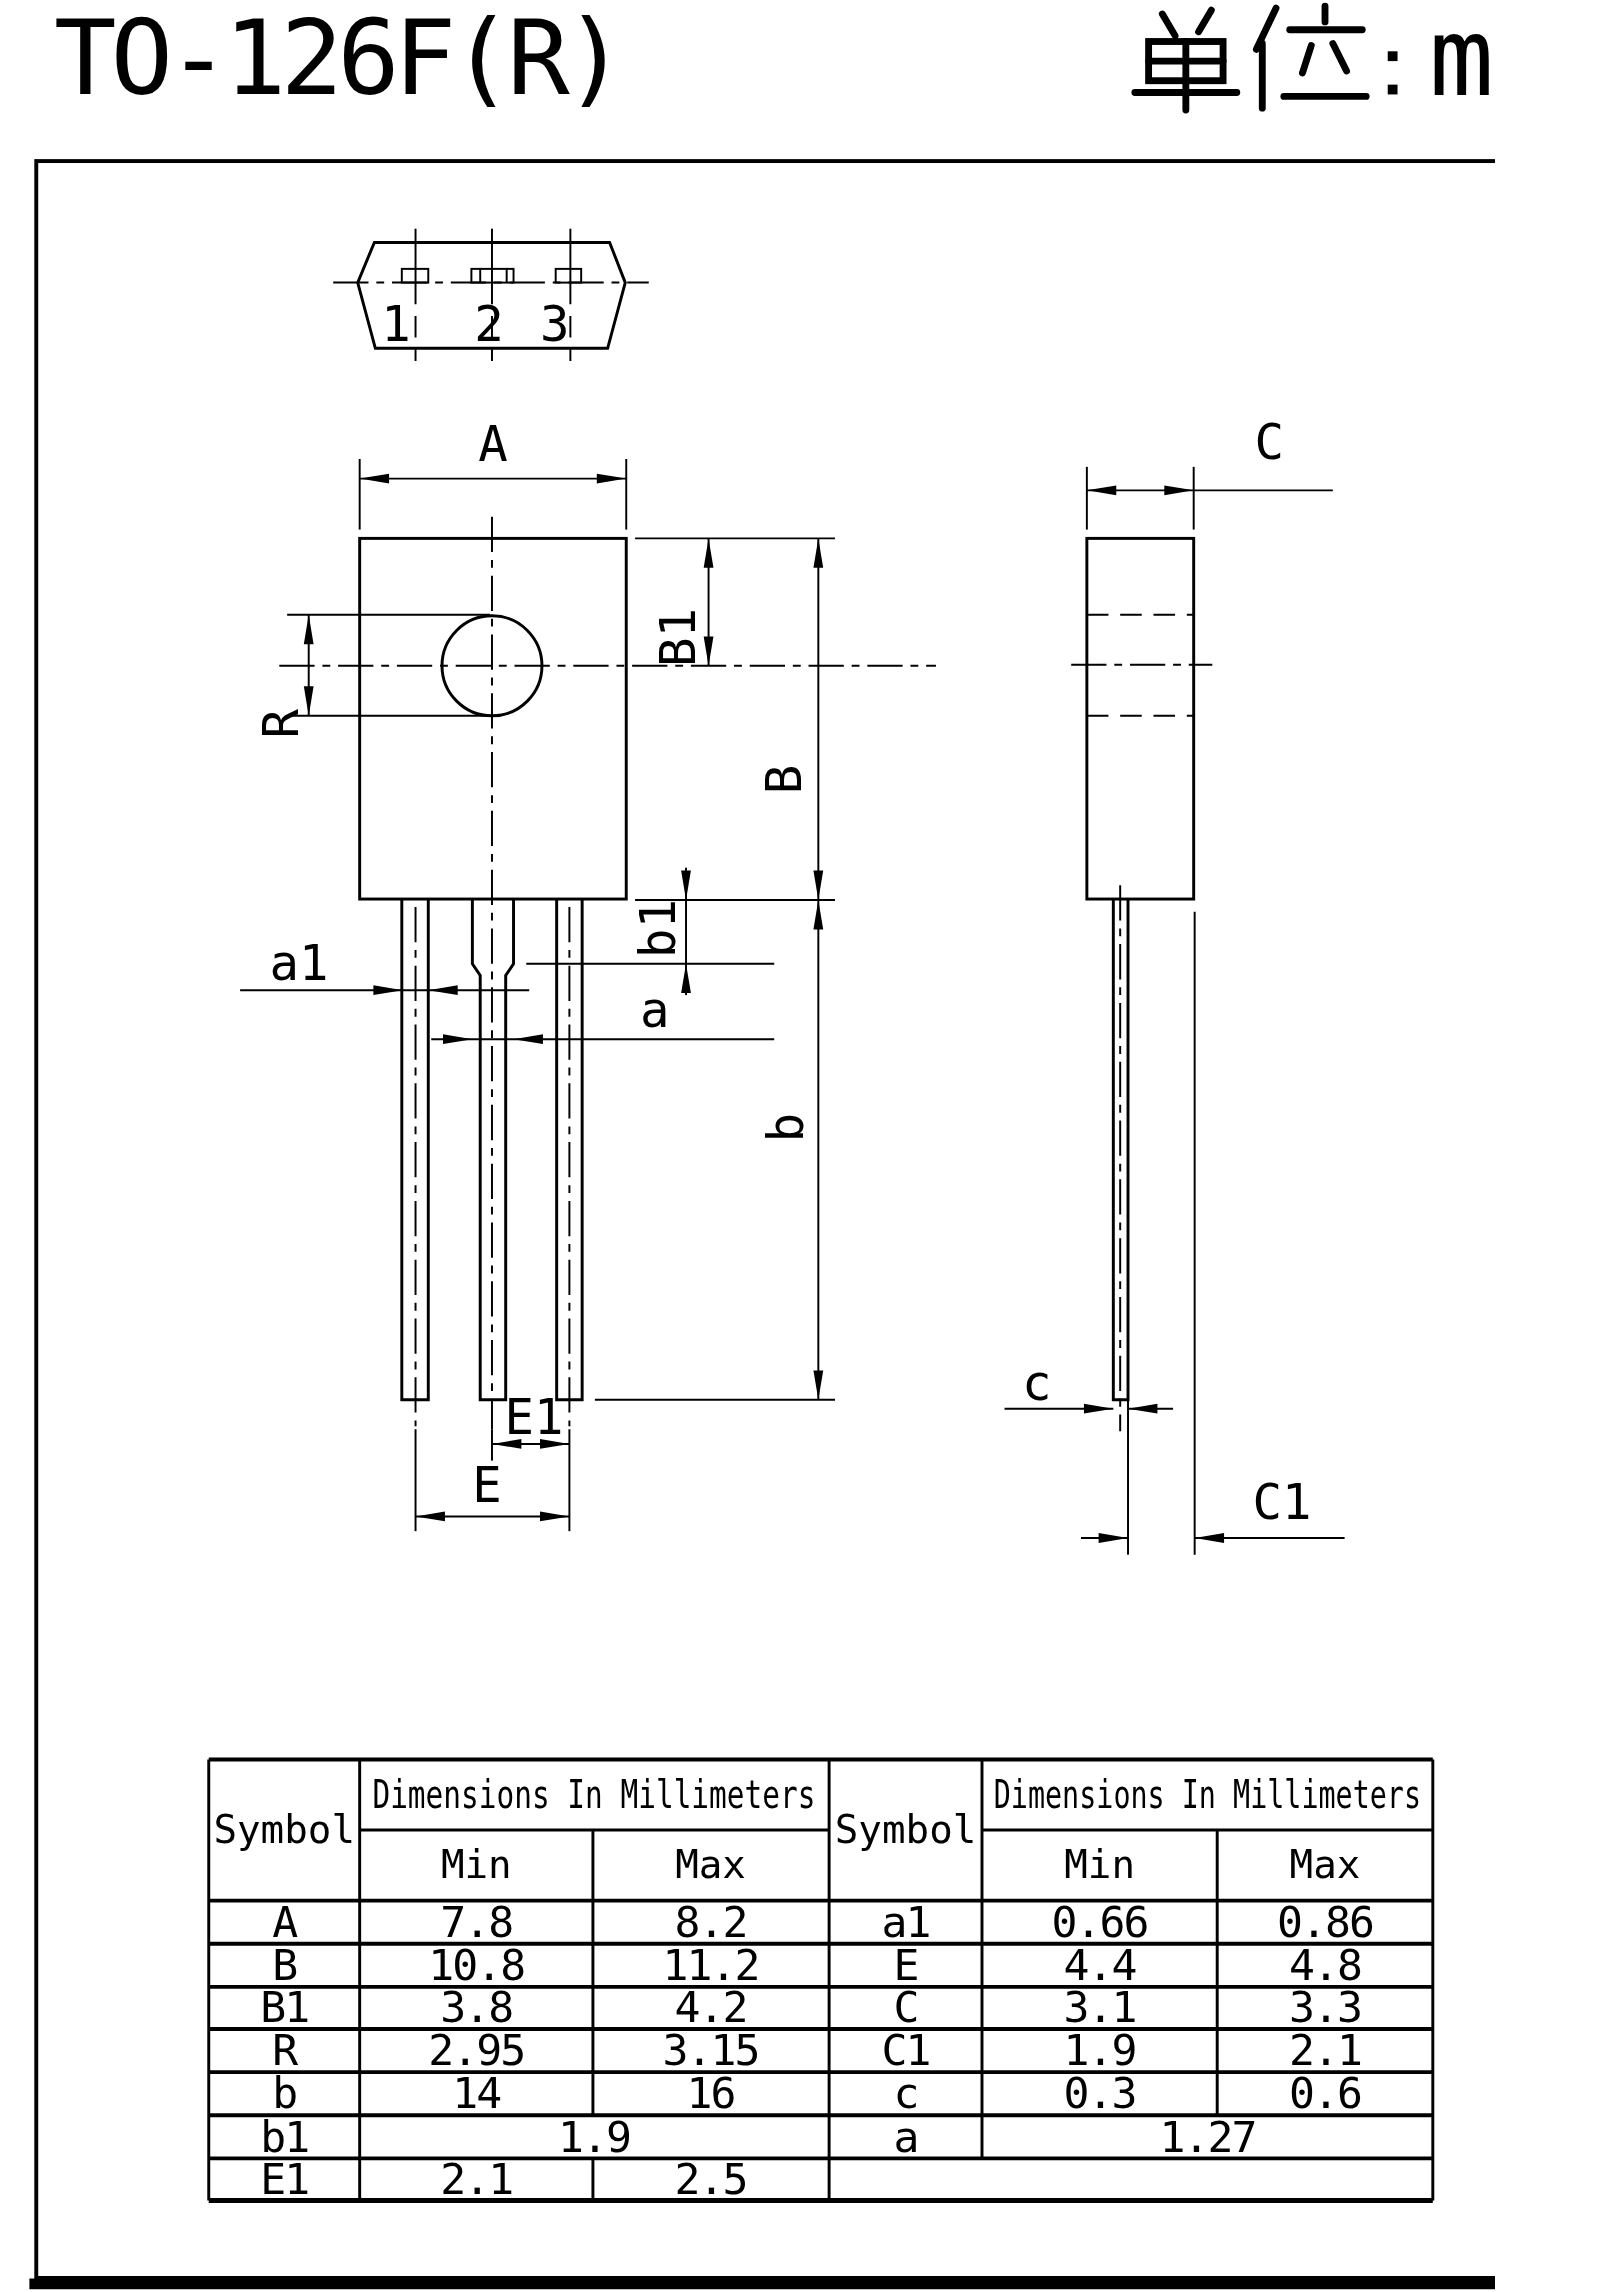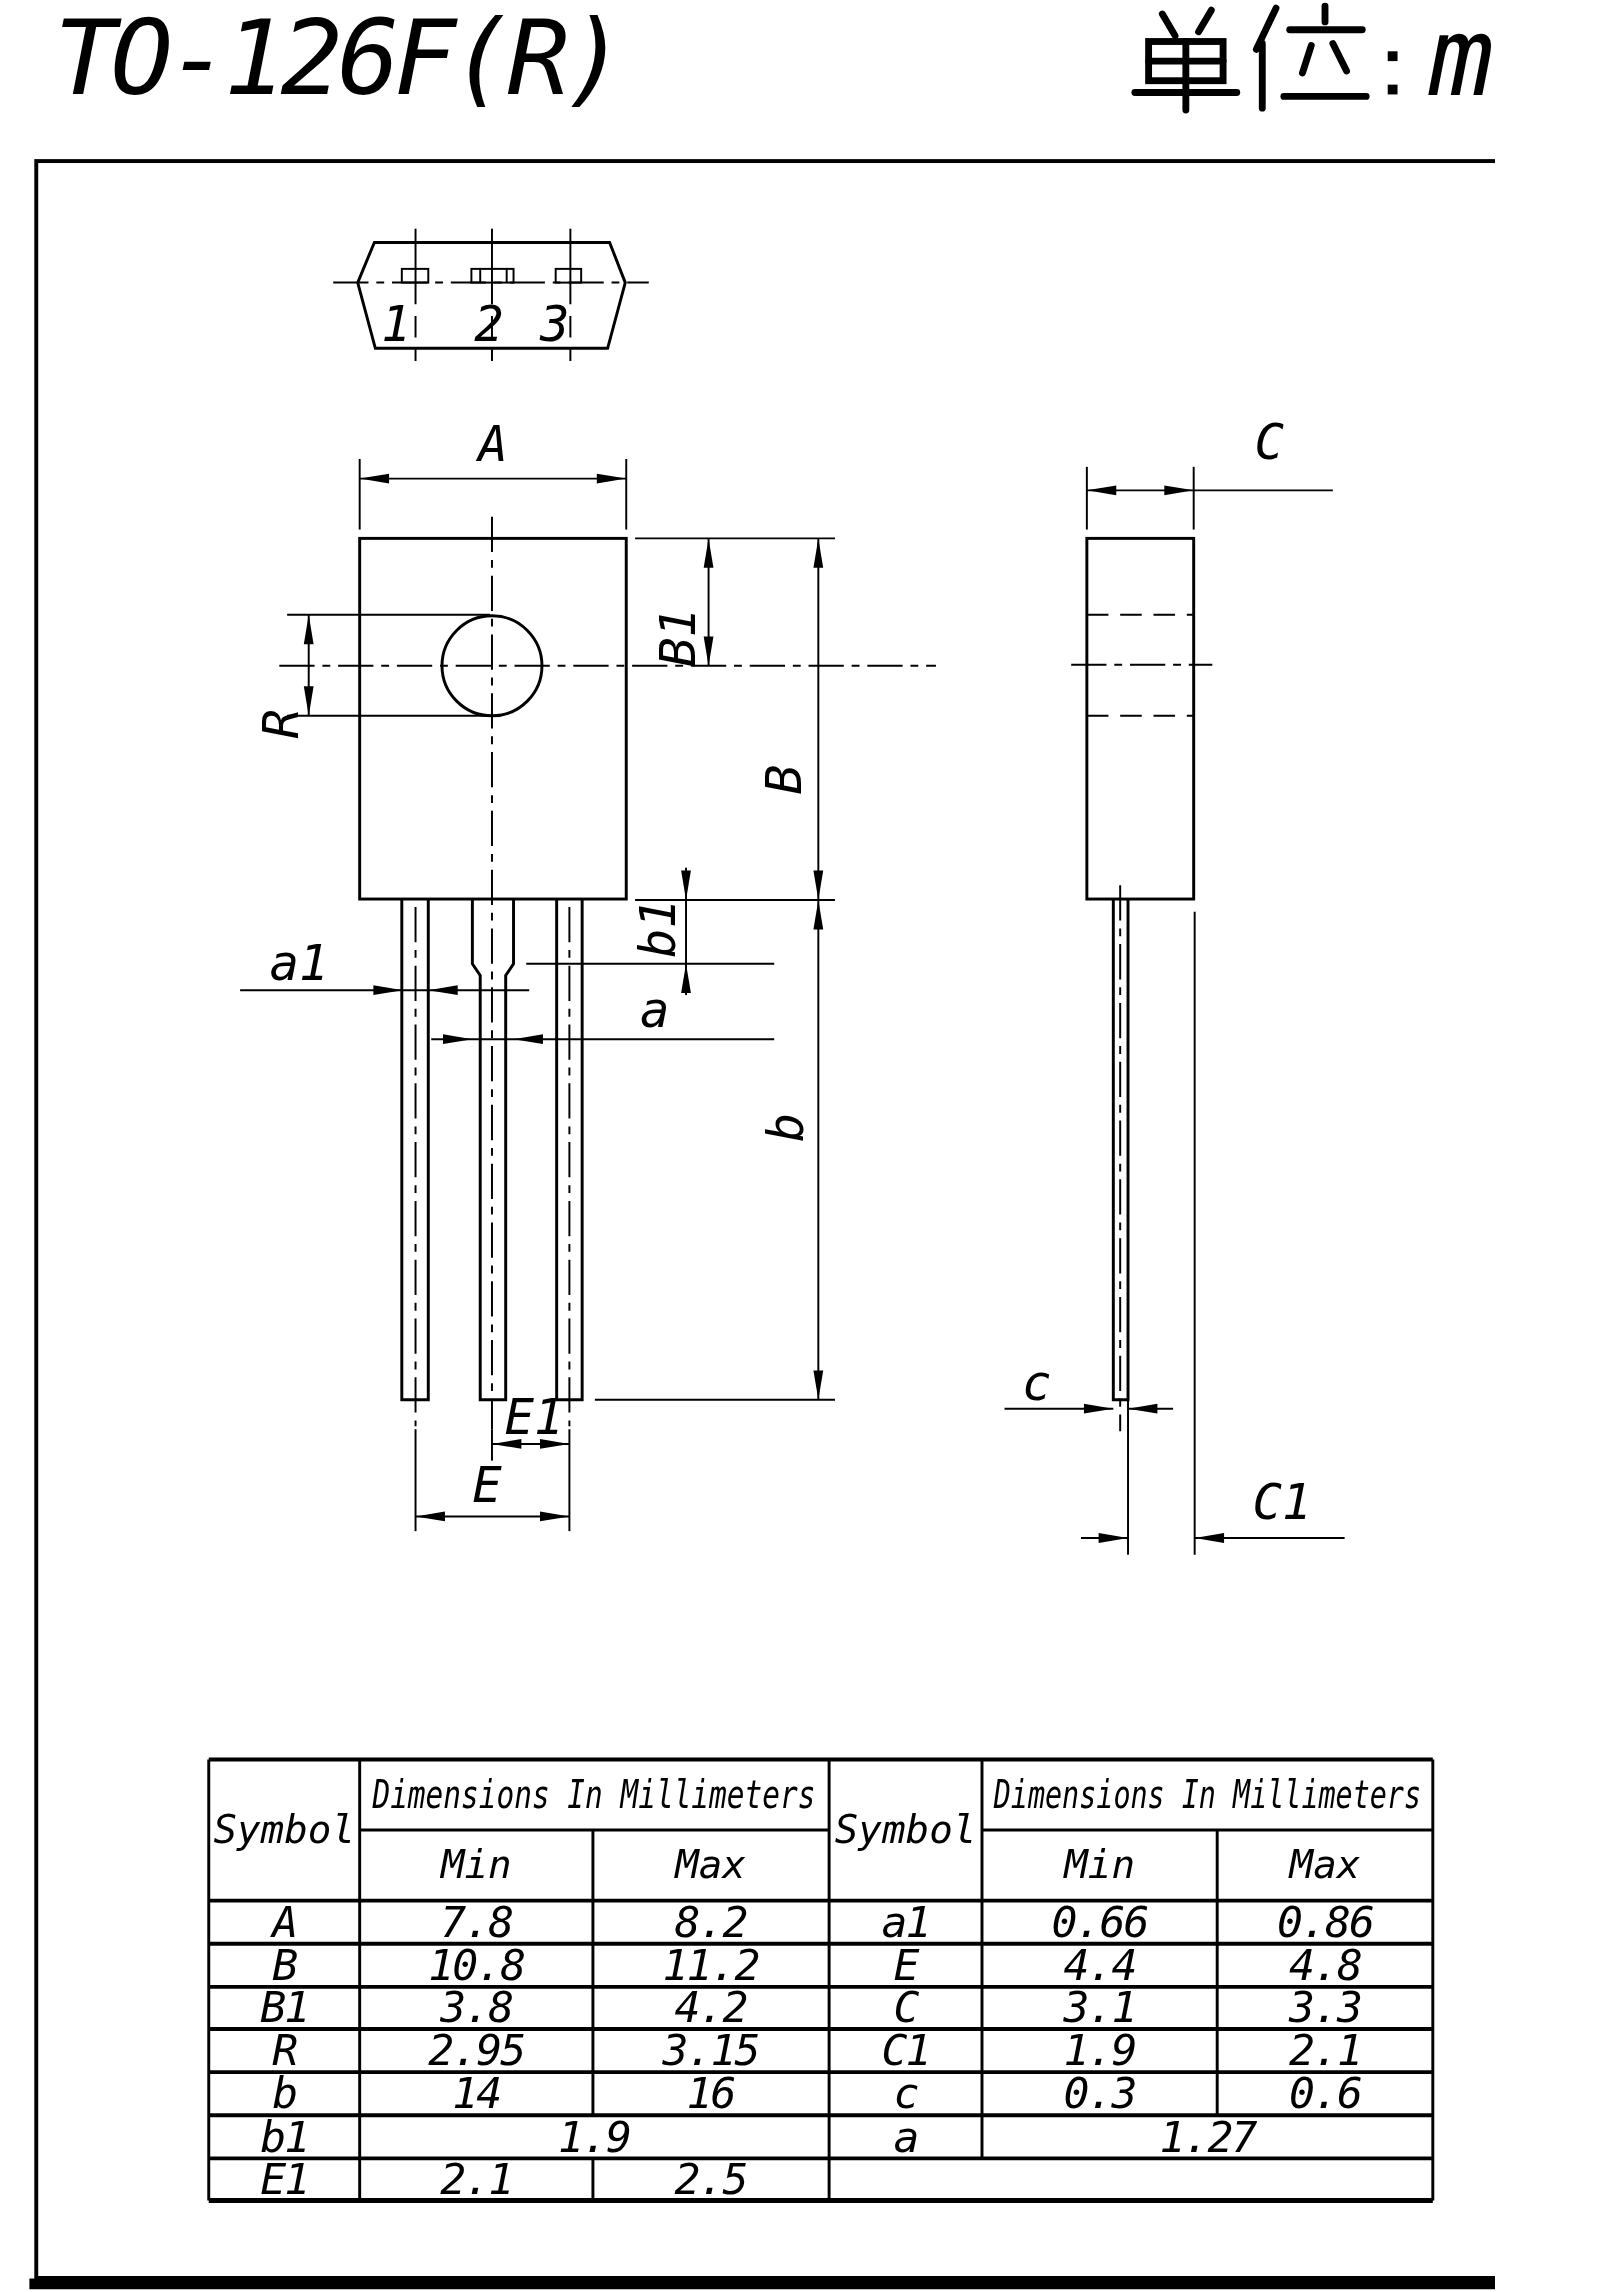--- a/index.html
+++ b/index.html
@@ -1,17 +1,17 @@
 <!DOCTYPE html>
 <html><head>
 <meta charset="utf-8">
 <style>
   html,body{margin:0;padding:0;background:#ffffff;}
   .page{position:relative;width:1495px;height:2293px;background:#ffffff;overflow:hidden;
-        font-family:"DejaVu Sans Mono", monospace;font-style:italic;}
+        font-family:"DejaVu Sans Mono", monospace;}
   svg{display:block;}
   svg text{font-family:"DejaVu Sans Mono", monospace;fill:#000;}
   .ol{stroke:#000;stroke-width:3;fill:none;}
   .thin{stroke:#000;stroke-width:2;fill:none;}
   .cl{stroke:#000;stroke-width:2;fill:none;stroke-dasharray:36 8 8 8;}
   .hid{stroke:#000;stroke-width:2;fill:none;stroke-dasharray:22 12;}
   .arr{fill:#000;stroke:none;}
   .dimtxt{font-size:50px;}
   .pintxt{font-size:50px;}
   .celltxt{font-size:44px;letter-spacing:-2px;}

